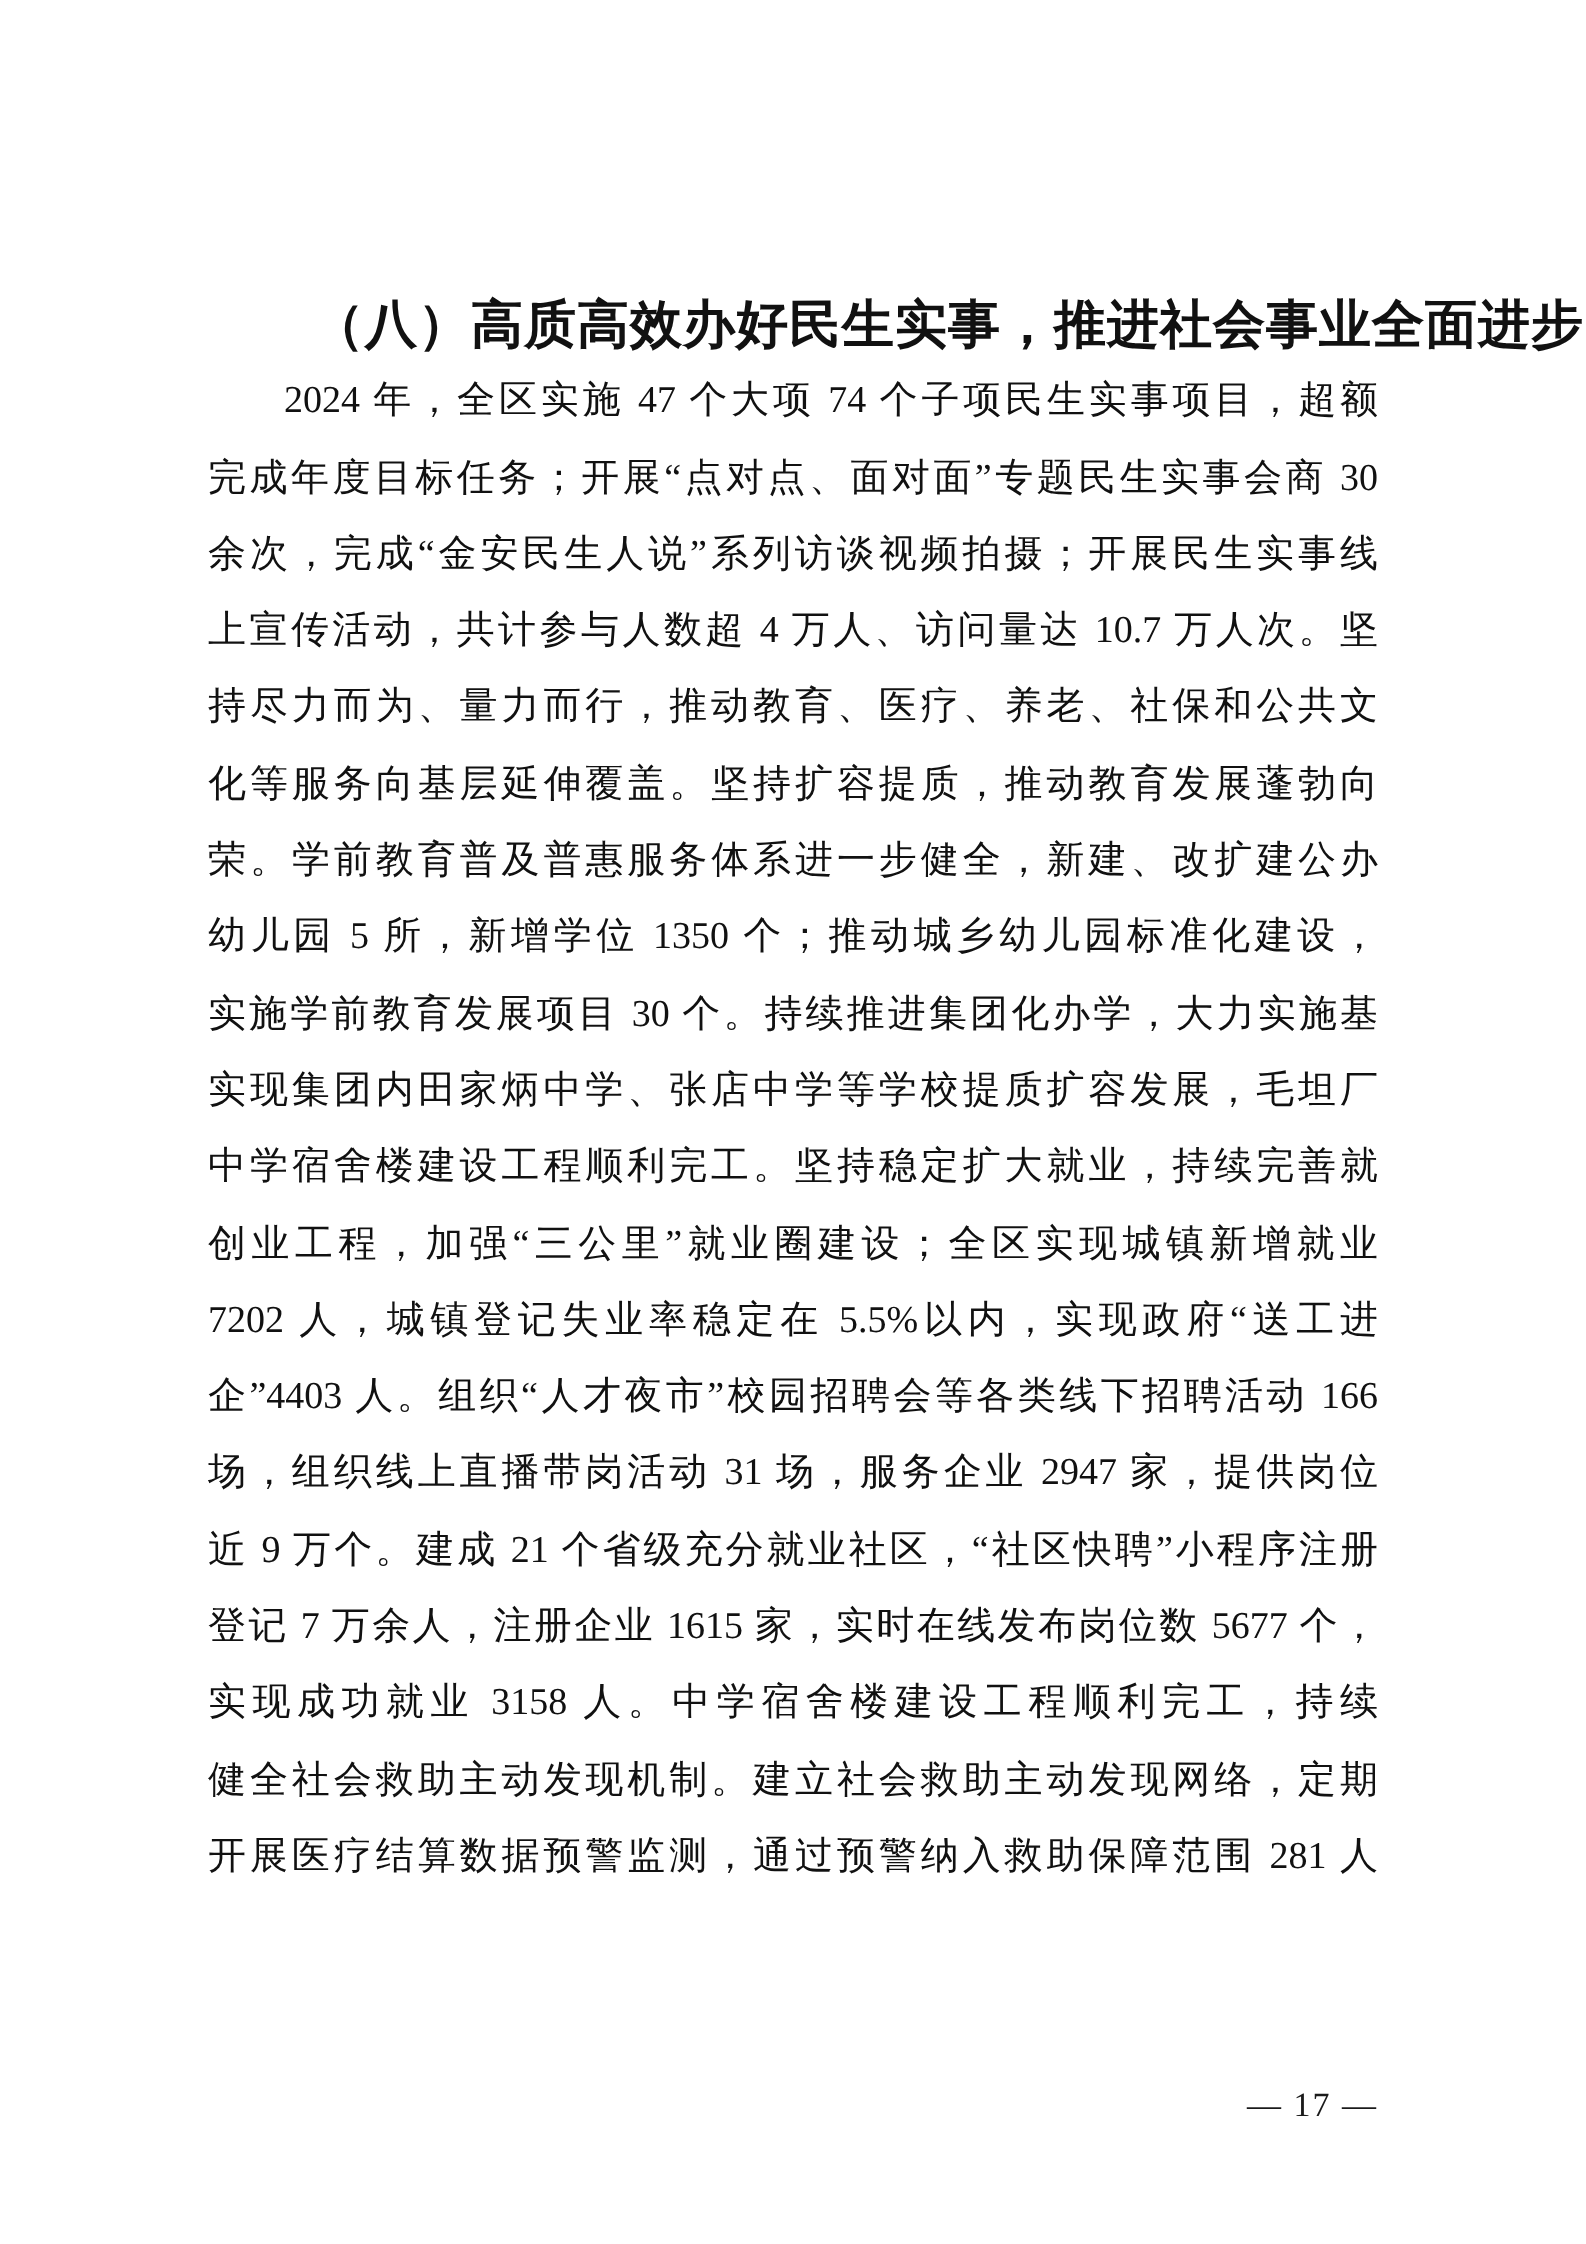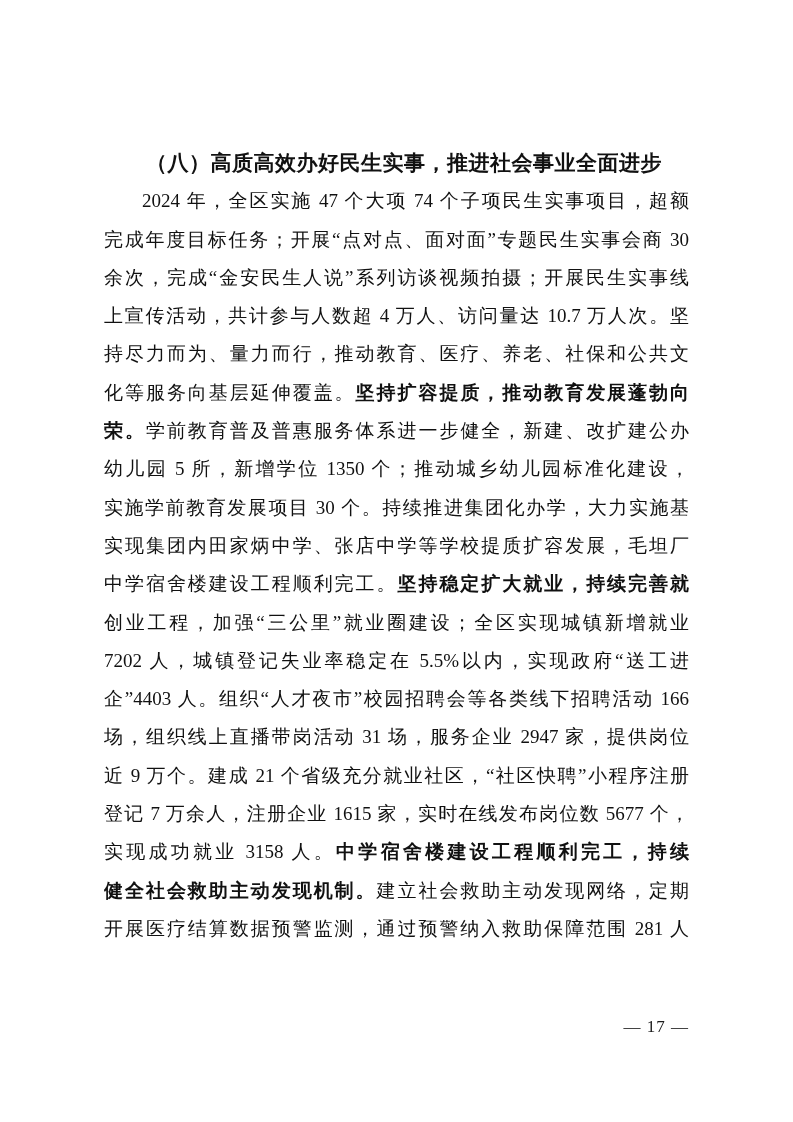--- a/index.html
+++ b/index.html
@@ -16,45 +16,45 @@
     font-family: "Liberation Serif", "DejaVu Serif", serif;
     color: #111111;
   }
   .text-block {
     position: absolute;
     left: 104px;
     right: 104px;
     top: 144px;
   }
   .heading {
-    font-size: 21px;
+    font-size: 26px;
     font-weight: bold;
     line-height: 38.3px;
     text-indent: 2em;
     white-space: nowrap;
     letter-spacing: 0.5px;
   }
   .line {
     font-size: 19px;
     line-height: 38.3px;
     height: 38.3px;
     text-align: justify;
     text-align-last: justify;
     overflow: hidden;
   }
   .line.indent {
     text-indent: 2em;
   }
   .seg.bold {
-    font-weight: bold;
+    font-weight: normal;
   }
   .page-number {
     position: absolute;
     right: 104px;
-    top: 1017px;
+    top: 1043px;
     font-size: 17px;
     line-height: 20px;
     color: #1a1a1a;
     letter-spacing: 1px;
   }
 </style>
 </head>
 <body>
 
 <div class="page">

